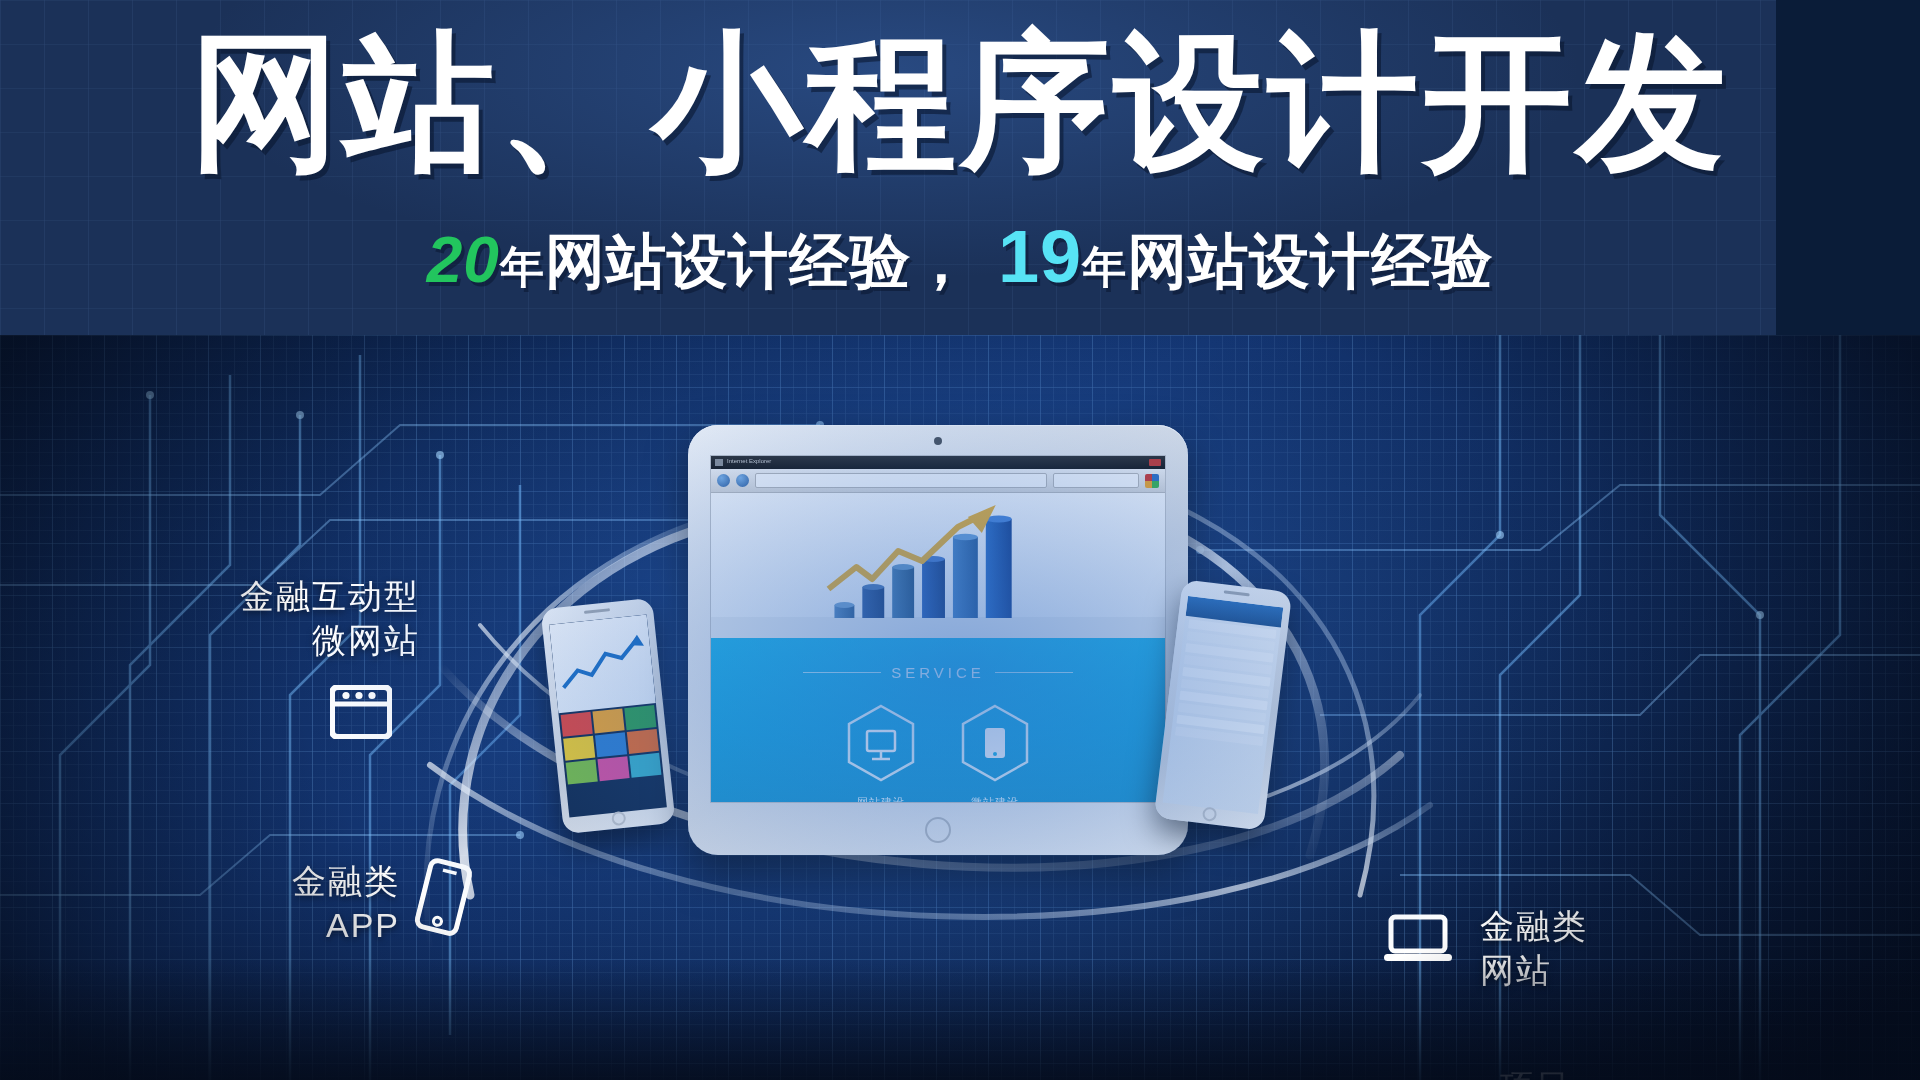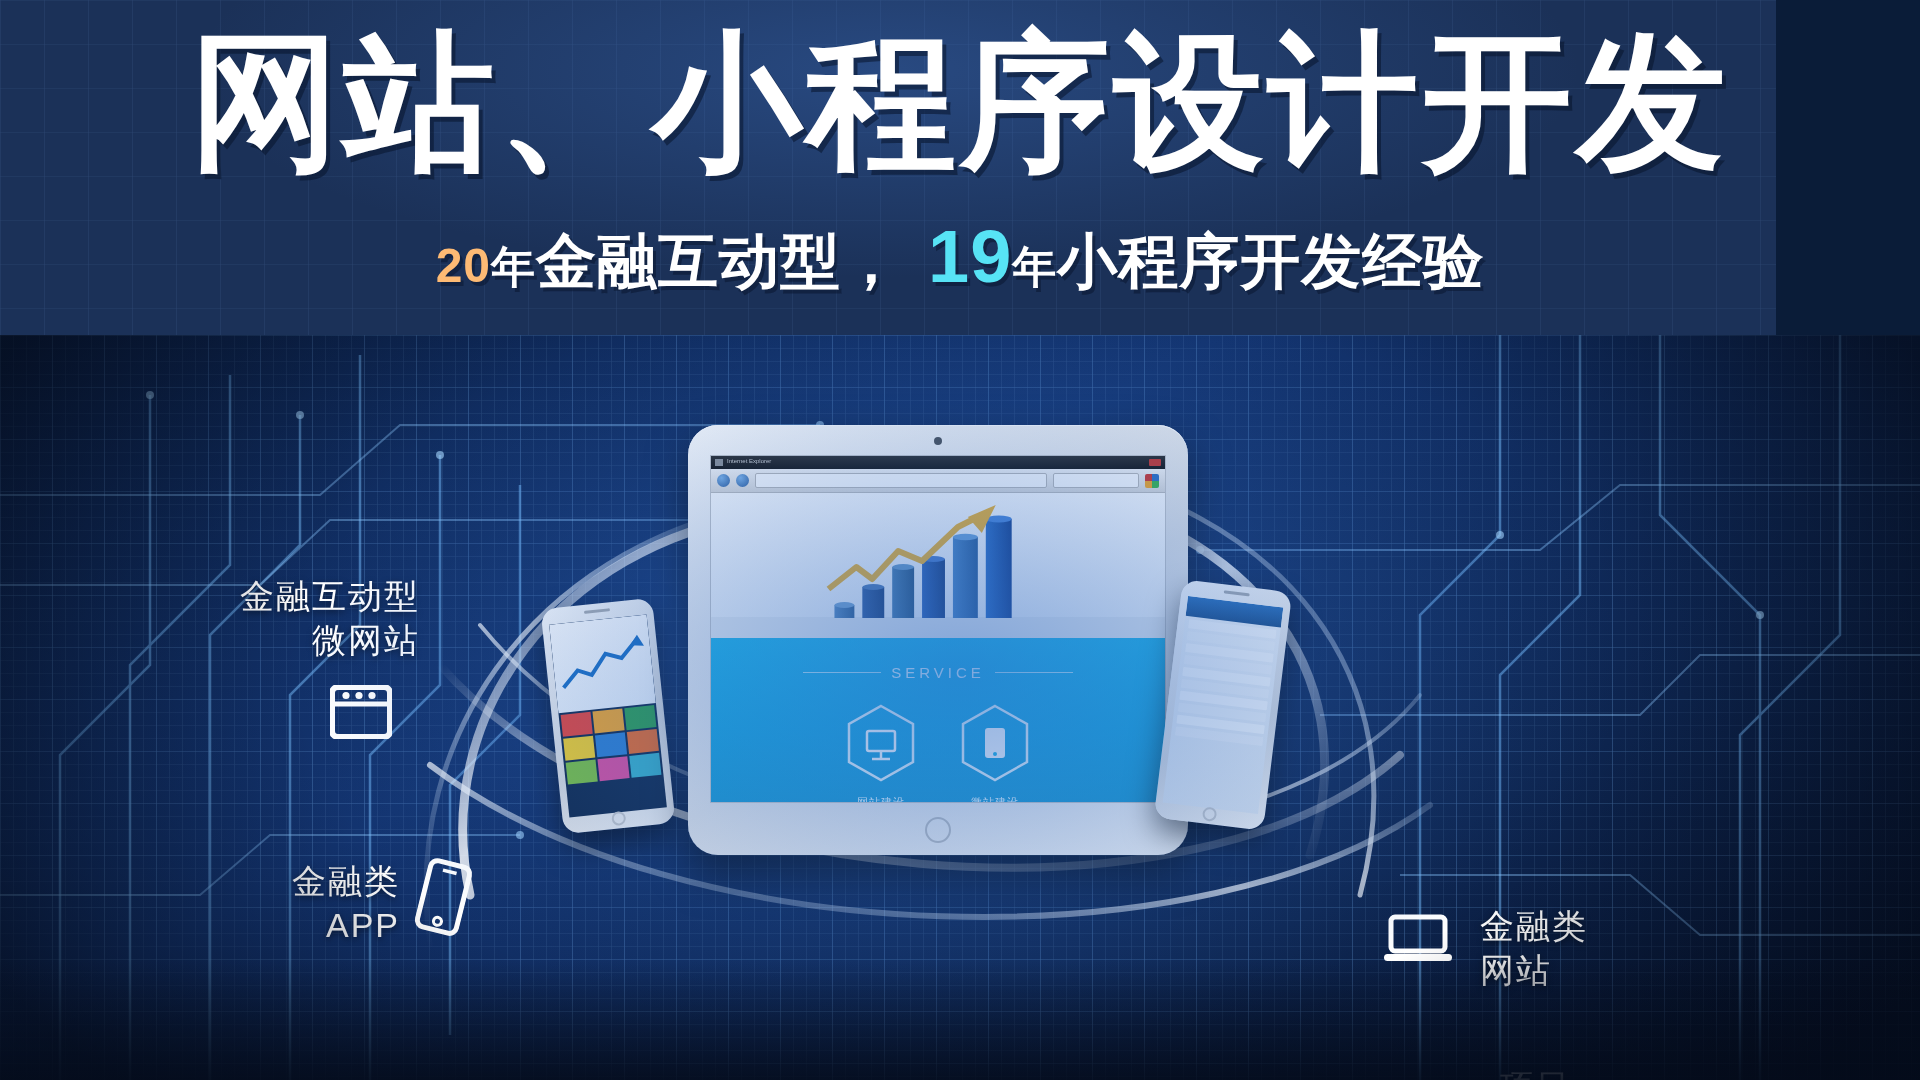--- a/index.html
+++ b/index.html
@@ -22,21 +22,21 @@
 
   #title { position:absolute; left:0; top:24px; width:1920px; text-align:center;
     font-size:150px; line-height:1.05; font-weight:bold; color:#ffffff;
     letter-spacing:4px; white-space:nowrap;
     text-shadow: 4px 5px 0 rgba(8,20,44,.55); }
 
   #subtitle { position:absolute; left:0; top:216px; width:1920px; text-align:center;
     white-space:nowrap; font-weight:bold; font-size:60px; line-height:1.1;
     color:#ffffff; letter-spacing:1px;
     text-shadow: 3px 4px 0 rgba(8,20,44,.5); }
-  #subtitle .num-orange { color:#fdba74; font-size:48px; }
+  #subtitle .num-orange { color:#22c55e; font-size:64px;font-style:italic; }
   #subtitle .num-cyan   { color:#57e3f5; font-size:74px; }
   #subtitle .yr { font-size:44px; }
   #subtitle .gap { display:inline-block; width:26px; }
 
   
   #stage { position:absolute; left:0; top:335px; width:1920px; height:745px;
     overflow:hidden;
     background:
       radial-gradient(ellipse 900px 520px at 50% 42%, rgba(36,86,165,.85), rgba(12,34,74,0) 72%),
       linear-gradient(160deg,#0d2palette 0%,#0d2550 0%, #123166 35%, #0c2149 70%, #071530 100%);
@@ -138,21 +138,21 @@
 
 <div id="banner">
 
   <div id="header">
     <div class="hgrid"></div>
     <div class="hglow"></div>
 
     <div id="title">网站、小程序设计开发</div>
 
     <div id="subtitle">
-      <span class="num-orange">20</span><span class="yr">年</span><span>金融互动型，</span><span class="gap"></span><span class="num-cyan">19</span><span class="yr">年</span><span>小程序开发经验</span>
+      <span class="num-orange">20</span><span class="yr">年</span><span>网站设计经验，</span><span class="gap"></span><span class="num-cyan">19</span><span class="yr">年</span><span>网站设计经验</span>
     </div>
   </div>
 
   <div id="stage">
     <div class="base"></div>
     <div class="grid"></div>
     <div class="grid2"></div>
 
     <div class="circuit">
       <svg viewBox="0 0 1920 745" preserveAspectRatio="none">

